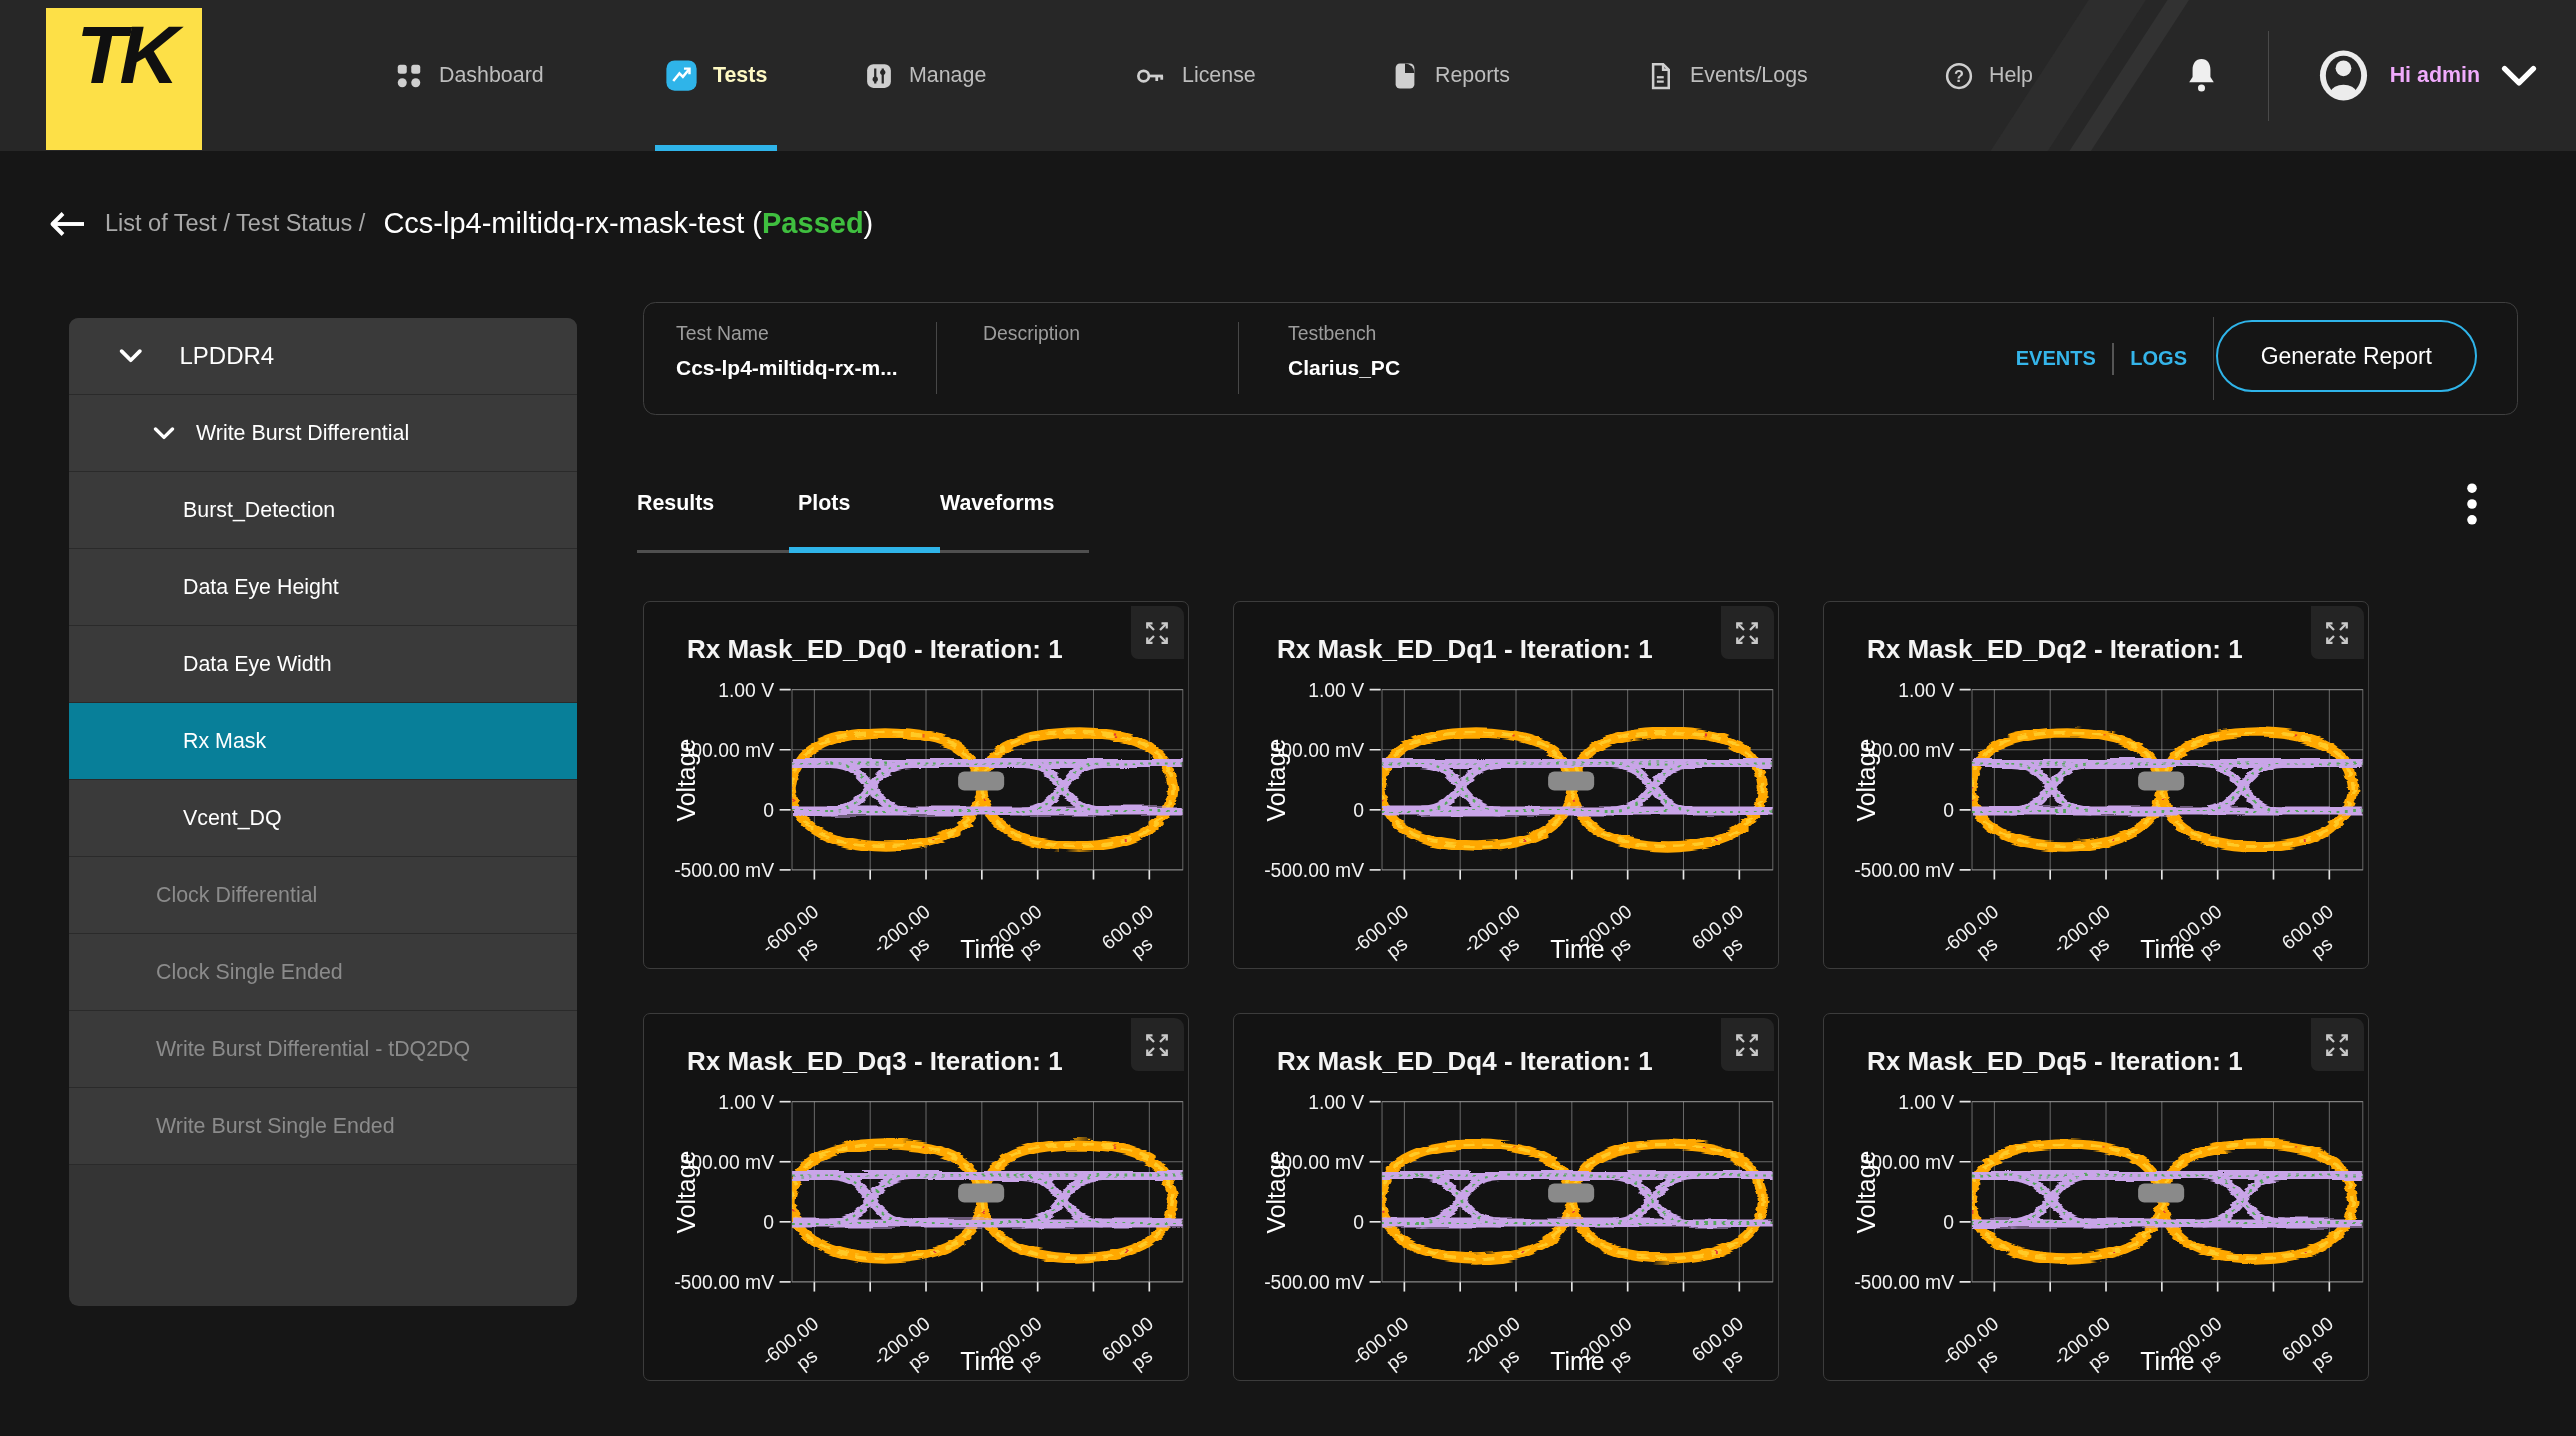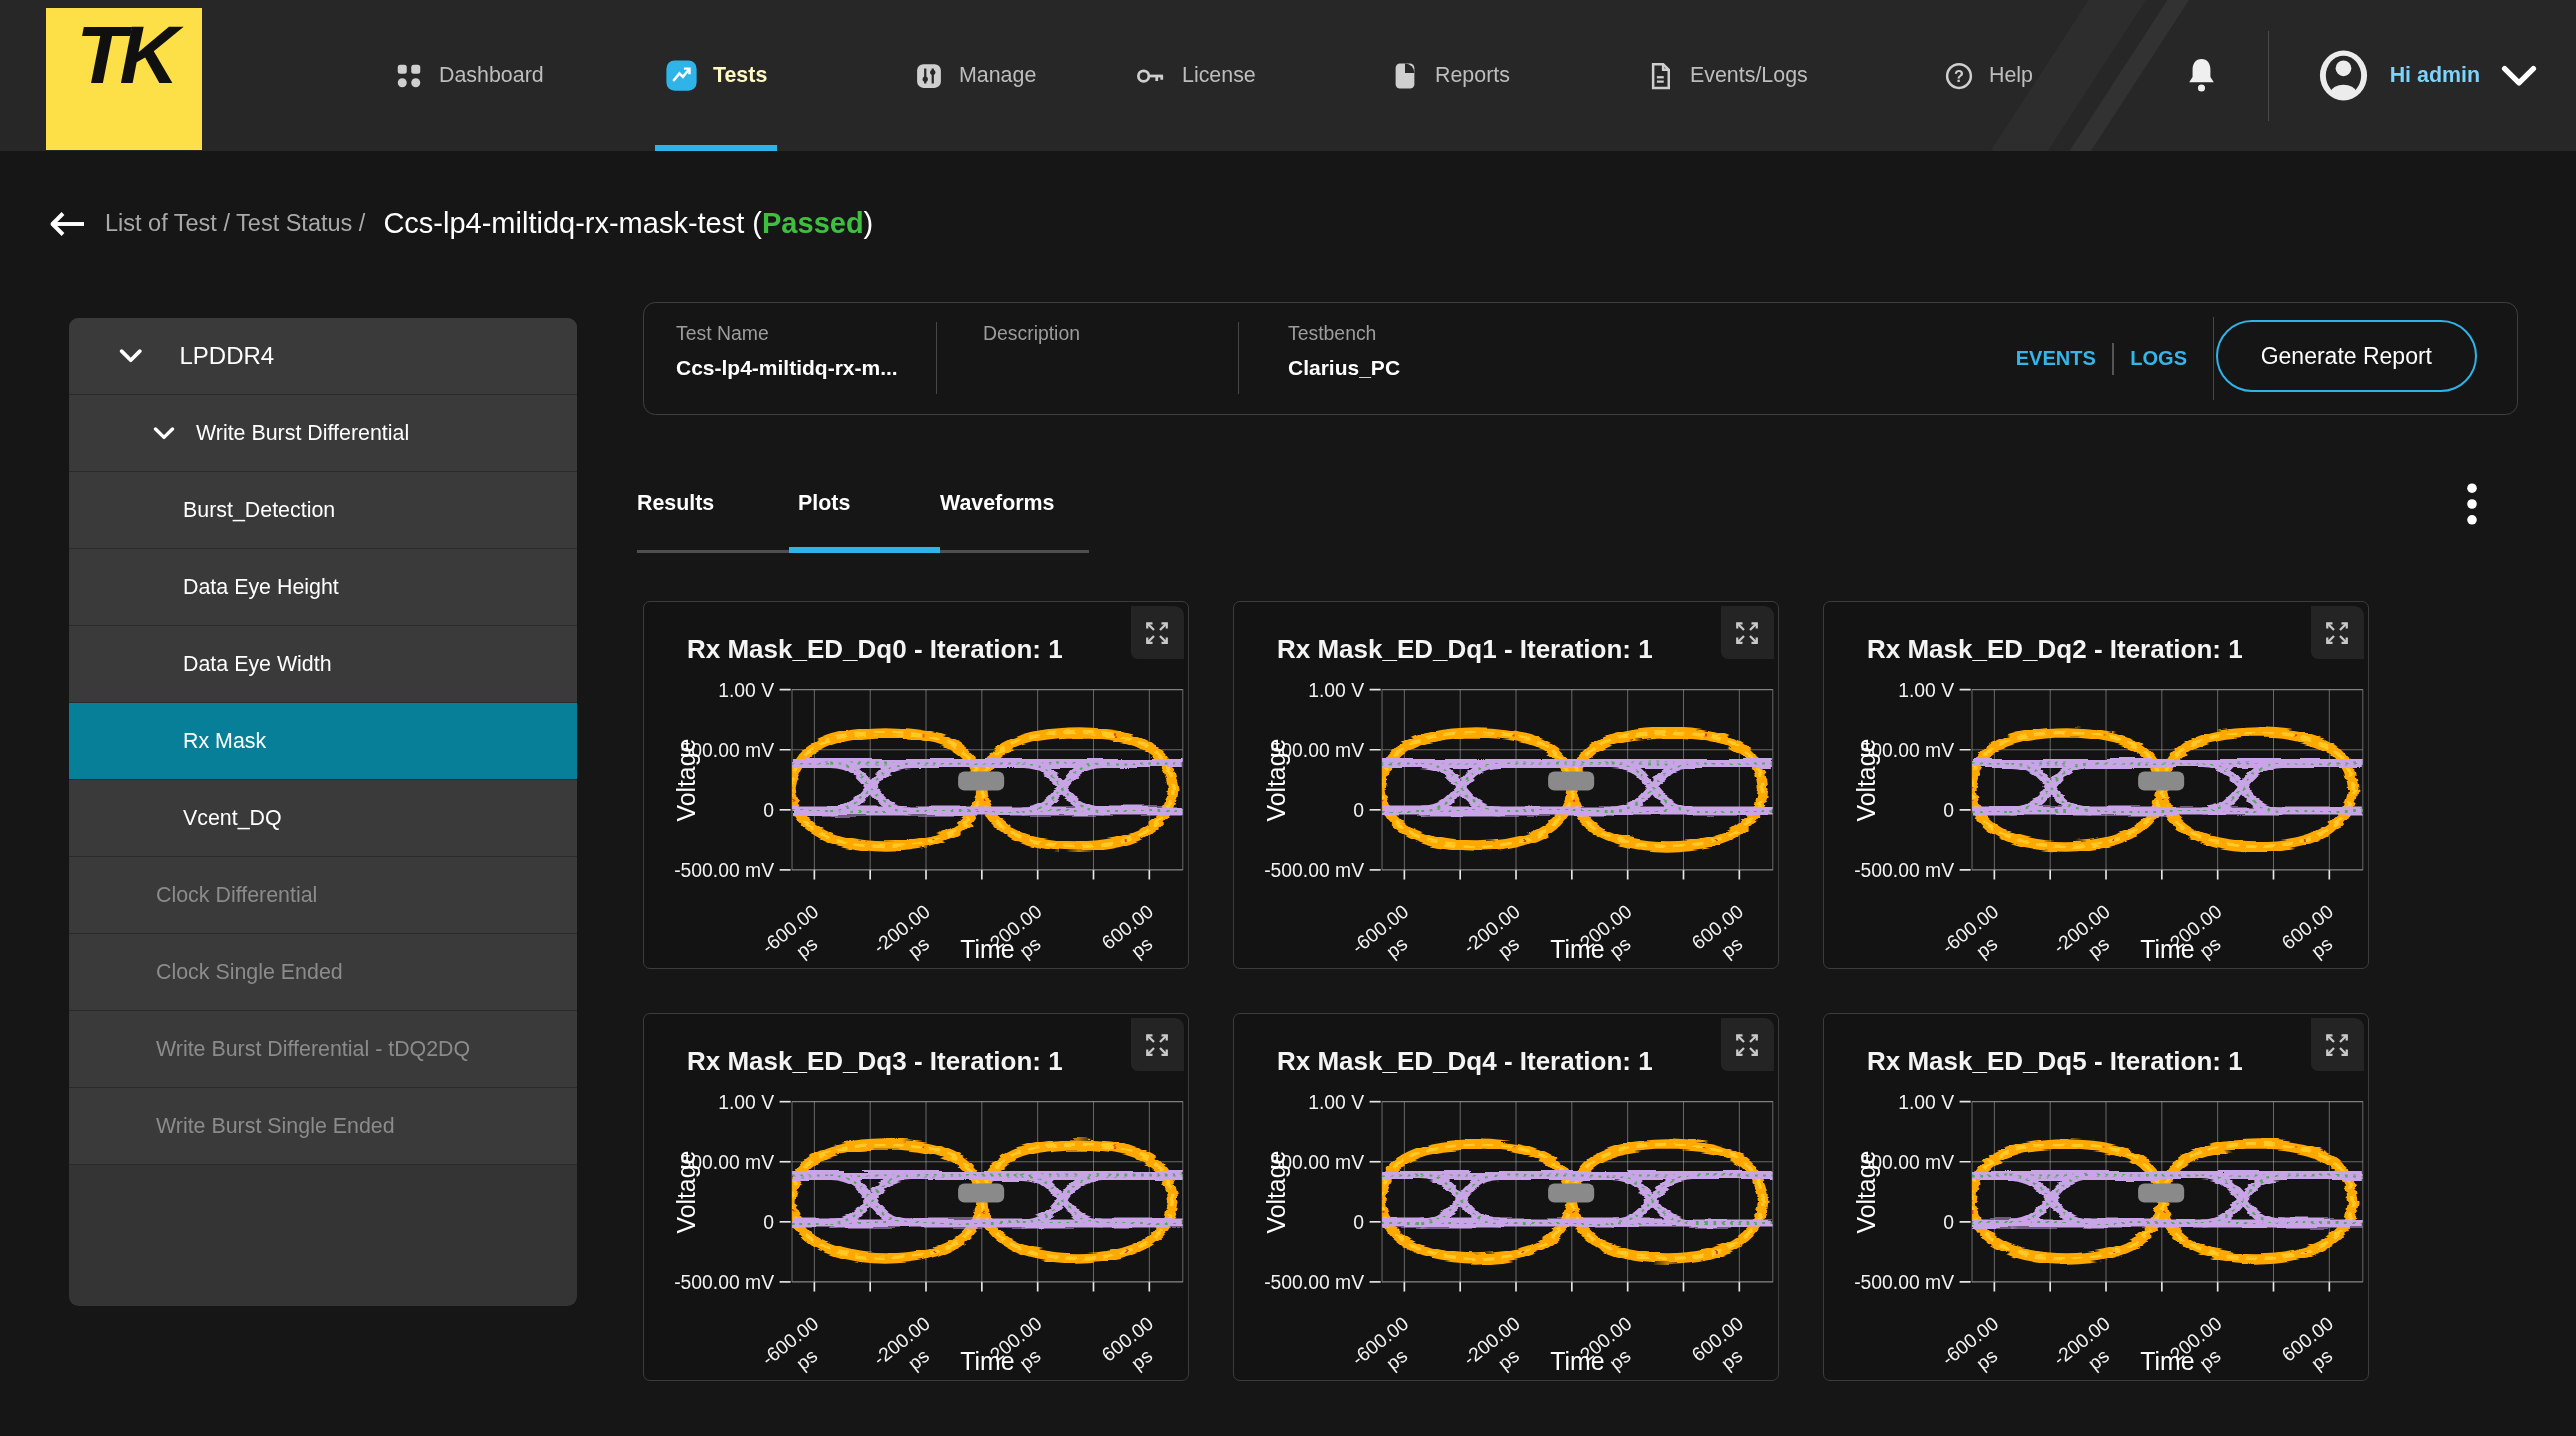--- a/index.html
+++ b/index.html
@@ -10,21 +10,21 @@
   .stripe{position:absolute;top:-41px;height:249px;background:#303030;transform:rotate(33deg);}
   .logo{position:absolute;left:46px;top:8.3px;width:156px;height:142px;background:#fde047;
         display:flex;align-items:flex-start;justify-content:center;}
   .logo span{font-size:82px;font-weight:800;color:#101010;letter-spacing:-7px;font-style:italic;}
   .nav-item{position:absolute;top:0;height:151px;display:flex;align-items:center;gap:15px;cursor:pointer;}
   .nav-item .lbl{font-size:21.4px;color:#bdbdbd;}
   .nav-item.active .lbl{color:#fef9c3;font-weight:700;}
   .nav-item.active .underline{position:absolute;left:-9.7px;right:-9.7px;bottom:0;height:6.2px;background:#2FB4E9;}
   .nav-right{position:absolute;right:0;top:0;height:151px;display:flex;align-items:center;}
   .vdiv{width:1.4px;height:90px;background:#4a4a4a;margin:0 48px;}
-  .greeting{font-size:21.4px;font-weight:700;color:#7dd3fc;margin:0 21px 0 19.4px;}
+  .greeting{font-size:21.4px;font-weight:700;color:#f0abfc;margin:0 21px 0 19.4px;}
   
   .crumbrow{position:absolute;left:48px;top:207px;display:flex;align-items:center;gap:18px;}
   .crumb-trail{font-size:23.5px;color:#a9a9a9;}
   .crumb-current{font-size:29px;color:#fff;}
   .crumb-status{font-weight:700;}
   
   .sidebar{position:absolute;left:69px;top:318px;width:508px;height:988px;background:#343434;
            border-radius:9.7px;overflow:hidden;}
   .side-row{height:76px;display:flex;align-items:center;border-bottom:1.4px solid #2a2a2a;
             font-size:21.4px;color:#fff;cursor:pointer;background:#3a3a3a;}
@@ -87,21 +87,21 @@
   <div class="nav-item active" style="left:665px;">
     <svg width="33" height="33" viewBox="0 0 24 24">
       <rect x="1" y="1" width="22" height="22" rx="6" fill="#2FB4E9"></rect>
       <polyline points="6,16 10.5,10.5 13,13 17.5,7.5" fill="none" stroke="#fff" stroke-width="1.8"></polyline>
       <polyline points="13.8,7 17.8,7 17.8,11" fill="none" stroke="#fff" stroke-width="1.8"></polyline>
     </svg>
     <span class="lbl">Tests</span>
     <span class="underline"></span>
   </div>
 
-  <div class="nav-item" style="left:914px;">
+  <div class="nav-item" style="left:864px;">
     <svg width="30" height="30" viewBox="0 0 24 24">
       <rect x="2.5" y="2.5" width="19" height="19" rx="5" fill="#cfcfcf"></rect>
       <line x1="9" y1="6" x2="9" y2="18" stroke="#272727" stroke-width="1.8"></line>
       <line x1="15" y1="6" x2="15" y2="18" stroke="#272727" stroke-width="1.8"></line>
       <circle cx="9" cy="14.5" r="2.1" fill="#272727"></circle>
         <circle cx="15" cy="9" r="2.1" fill="#272727"></circle>
     </svg>
     <span class="lbl">Manage</span>
   </div>
 

